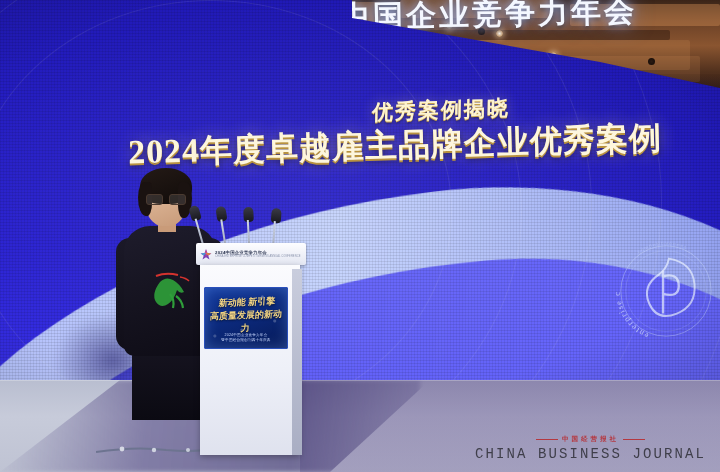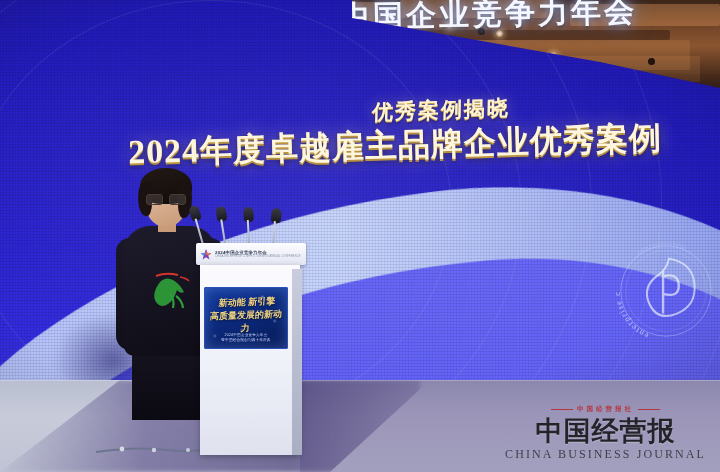--- a/index.html
+++ b/index.html
@@ -188,22 +188,22 @@
   .cable{position:absolute;bottom:18px;left:96px;width:130px;height:10px;}
 
   
   .watermark{position:absolute;right:14px;bottom:10px;text-align:center;opacity:.95;}
   .wm-top{display:flex;align-items:center;justify-content:center;gap:4px;margin-bottom:2px;}
   .wm-rule{width:22px;height:1.4px;background:#b6333a;}
   .wm-small{font-size:6.5px;letter-spacing:3px;color:#b6333a;font-weight:700;}
   .wm-main{font-size:27px;font-weight:700;letter-spacing:1px;color:#1d1d22;line-height:30px;
       font-family:"Liberation Serif","DejaVu Serif",serif;
       text-shadow:0 1px 1px rgba(255,255,255,.25);}
-  .wm-en{font-size:12px;letter-spacing:2.1px;color:#3a3a44;margin-top:1px;
-      font-family:Liberation Serif, serif;}
+  .wm-en{font-size:14px;letter-spacing:2.1px;color:#3a3a44;margin-top:1px;
+      font-family:Liberation Mono, monospace;}
 </style>
 </head>
 <body>
 
 <div id="stage">
 
   <div class="ceiling">
     <div class="ceil-panel" style="left:10px;top:2px;width:120px;height:26px;"></div>
     <div class="ceil-dark" style="left:26px;top:8px;width:86px;height:12px;"></div>
     <div class="ceil-panel" style="left:150px;top:0px;width:150px;height:18px;"></div>
@@ -372,17 +372,16 @@
       </div>
     </div>
   </div>
 
   <div class="watermark">
     <div class="wm-top">
       <span class="wm-rule"></span>
       <span class="wm-small">中国经营报社</span>
       <span class="wm-rule"></span>
     </div>
-    <div class="wm-main">中国经营报</div>
     <div class="wm-en">CHINA BUSINESS JOURNAL</div>
   </div>
 
 </div>
 
 </body></html>

